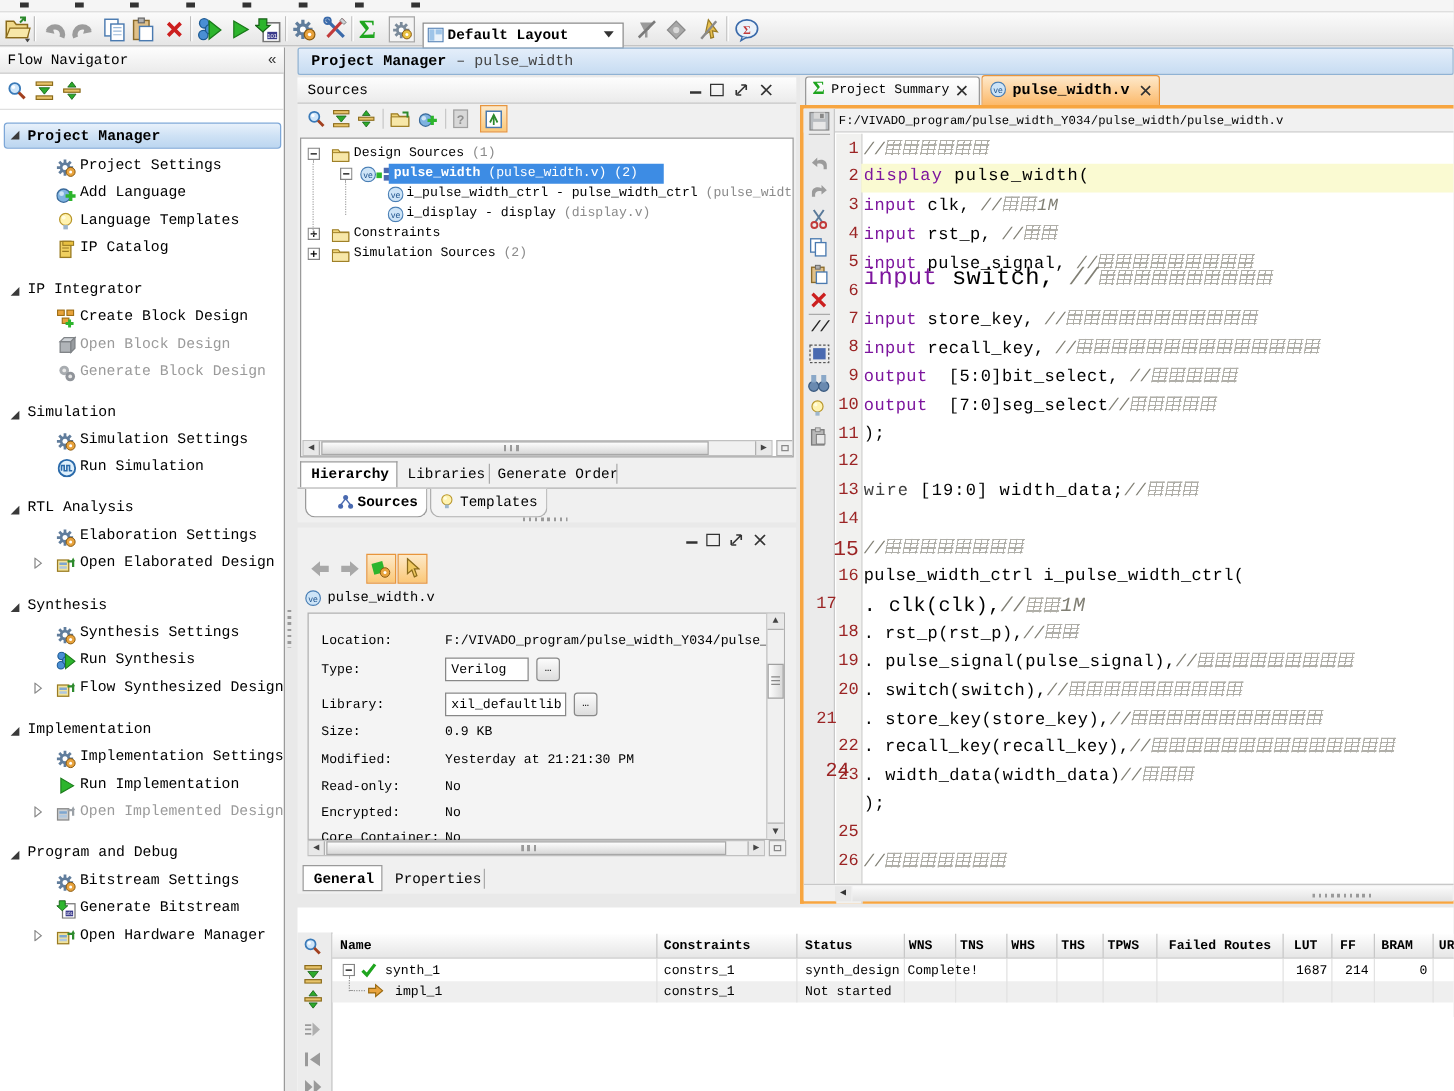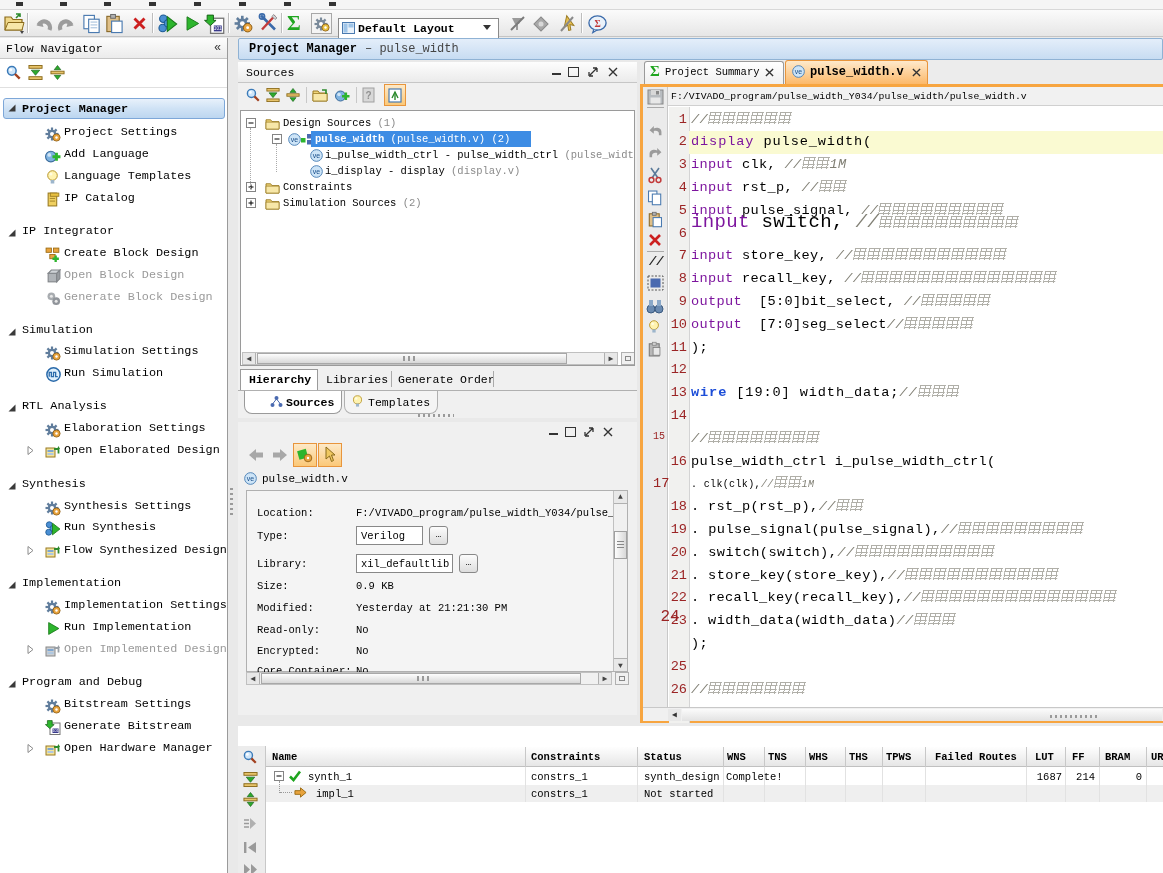--- a/index.html
+++ b/index.html
@@ -7,21 +7,21 @@
 .b{font-weight:bold}
 .g{color:#8a8a8a}
 svg{display:block}
 .c{display:inline-block;width:11.5px;height:12px;margin:0 1.25px;vertical-align:-1px;
  transform:skewX(-10deg);opacity:.62;
  background:repeating-linear-gradient(180deg,currentColor 0 1px,transparent 1px 3.4px),
  repeating-linear-gradient(90deg,currentColor 0 1px,transparent 1px 5px);}
 .phead{background:linear-gradient(#fdfdfd,#ebebeb);border-bottom:1px solid #c6c6c6;
  font-size:11.5px;color:#000;}
 .kw{color:#7d159e}
-.wire{color:#1d4ed8;font-weight:bold}
+.wire{color:#404040;font-weight:normal}
 .com{color:#807f74;font-style:italic}
 .ln{color:#9b2424}
 .dotgrip{background:repeating-linear-gradient(90deg,#9a9a9a 0 2px,transparent 2px 5px)}
 .vdotgrip{background:repeating-linear-gradient(180deg,#9a9a9a 0 2px,transparent 2px 5px)}
 .cell{position:absolute;font-size:10.5px;white-space:pre}
 .hdrcell{position:absolute;font-size:10.5px;font-weight:bold;white-space:pre}
 .fn{font-size:11.8px;white-space:nowrap}
 </style></head><body>
 <div class="abs" style="left:0;top:0;width:1163px;height:10px;background:#f5f5f5;border-bottom:1px solid #d8d8d8">
 <div class="abs" style="left:16px;top:2px;width:7px;height:4px;background:#333"></div>
@@ -612,20 +612,26 @@
 </div>
 <div class="abs" style="left:8px;top:250px;width:366px;height:13px;background:#f0f0f0;border:1px solid #c0c0c0">
 <div class="abs" style="left:0;top:0;width:13px;height:11px;background:#e8e8e8;border-right:1px solid #b0b0b0;font-size:8px;color:#444;text-align:center;line-height:11px">◀</div>
 <div class="abs" style="right:0;top:0;width:13px;height:11px;background:#e8e8e8;border-left:1px solid #b0b0b0;font-size:8px;color:#444;text-align:center;line-height:11px">▶</div>
 <div class="abs" style="left:14px;top:0;width:320px;height:11px;background:linear-gradient(#fdfdfd,#d8d8d8);border:1px solid #a8a8a8"></div>
 <div class="abs dotgrip" style="left:170px;top:3px;width:14px;height:5px"></div>
     </div>
 <div class="abs" style="left:377px;top:250px;width:14px;height:13px;border:1px solid #b0b0b0;background:#f0f0f0">
       <div class="abs" style="left:3px;top:3px;width:6px;height:5px;border:1px solid #888"></div>
     </div>
+<div class="abs" style="left:0;top:268px;width:399px;height:24px;background:#f0f0f0">
+<div class="abs" style="left:4px;top:2px;width:64px;height:21px;background:#fff;border:1px solid #9a9a9a"></div>
+<div class="abs b" style="left:13px;top:7px;font-size:11.5px">General</div>
+<div class="abs" style="left:78px;top:7px;font-size:11.5px">Properties</div>
+<div class="abs" style="left:149px;top:5px;width:1px;height:16px;background:#aaa"></div>
+</div>
 </div>
 <div class="abs" style="left:640px;top:60px;width:523px;height:24px;background:#ececec">
 <div class="abs" style="left:4px;top:1px;width:140px;height:23px;background:linear-gradient(#fff,#f0f0f0);border:1px solid #9a9a9a;border-bottom:none;border-radius:3px 3px 0 0"></div>
 <div class="abs" style="left:10px;top:3px;font-family:'Liberation Serif',serif;font-size:15px;font-weight:bold;color:#1fa51f">Σ</div>
 <div class="abs" style="left:25px;top:6px;font-size:10.5px">Project Summary</div>
 <svg class="abs" style="left:125px;top:8px" width="9" height="9" viewBox="0 0 10 10">
       <path d="M1 1 L9 9 M9 1 L1 9" stroke="#333" stroke-width="1.5"></path>
     </svg>
 <div class="abs" style="left:145px;top:0;width:143px;height:24px;background:linear-gradient(#fee9cb,#fcb96a);border:1px solid #e8953c;border-bottom:none;border-radius:3px 3px 0 0"></div>
 <svg class="abs" style="left:152px;top:5px" width="13" height="13" viewBox="0 0 14 14">
@@ -715,33 +721,33 @@
 <div class="abs ln" style="left:653px;top:294.0px;width:34px;text-align:right;font-size:13.6px">9</div>
 <div class="abs" style="left:691px;top:294.0px;font-size:13.6px;letter-spacing:0.35px;white-space:pre;height:19px;overflow:hidden"><span class="kw">output</span>  [5:0]bit_select, <span class="com">//<i class="c"></i><i class="c"></i><i class="c"></i><i class="c"></i><i class="c"></i></span></div>
 <div class="abs ln" style="left:653px;top:316.8px;width:34px;text-align:right;font-size:13.6px">10</div>
 <div class="abs" style="left:691px;top:316.8px;font-size:13.6px;letter-spacing:0.35px;white-space:pre;height:19px;overflow:hidden"><span class="kw">output</span>  [7:0]seg_select<span class="com">//<i class="c"></i><i class="c"></i><i class="c"></i><i class="c"></i><i class="c"></i></span></div>
 <div class="abs ln" style="left:653px;top:339.6px;width:34px;text-align:right;font-size:13.6px">11</div>
 <div class="abs" style="left:691px;top:339.6px;font-size:13.6px;letter-spacing:0.35px;white-space:pre;height:19px;overflow:hidden">);</div>
 <div class="abs ln" style="left:653px;top:362.4px;width:34px;text-align:right;font-size:13.6px">12</div>
 <div class="abs ln" style="left:653px;top:385.2px;width:34px;text-align:right;font-size:13.6px">13</div>
 <div class="abs" style="left:691px;top:385.2px;font-size:13.6px;letter-spacing:0.9px;white-space:pre;height:19px;overflow:hidden"><span class="wire">wire</span> [19:0] width_data;<span class="com">//<i class="c"></i><i class="c"></i><i class="c"></i></span></div>
 <div class="abs ln" style="left:653px;top:408.0px;width:34px;text-align:right;font-size:13.6px">14</div>
-<div class="abs ln" style="left:653px;top:430.8px;width:34px;text-align:left;font-size:10px">15</div>
+<div class="abs ln" style="left:653px;top:430.8px;width:34px;text-align:right;font-size:17px">15</div>
 <div class="abs" style="left:691px;top:430.8px;font-size:13.6px;letter-spacing:0.35px;white-space:pre;height:19px;overflow:hidden"><span class="com">//<i class="c"></i><i class="c"></i><i class="c"></i><i class="c"></i><i class="c"></i><i class="c"></i><i class="c"></i><i class="c"></i></span></div>
 <div class="abs ln" style="left:653px;top:453.6px;width:34px;text-align:right;font-size:13.6px">16</div>
 <div class="abs" style="left:691px;top:453.6px;font-size:13.6px;letter-spacing:0.3px;white-space:pre;height:19px;overflow:hidden">pulse_width_ctrl i_pulse_width_ctrl(</div>
 <div class="abs ln" style="left:653px;top:476.4px;width:34px;font-size:13.6px">17</div>
-<div class="abs" style="left:691px;top:476.4px;font-size:10px;letter-spacing:0.35px;white-space:pre;height:19px;overflow:hidden">. clk(clk),<span class="com">//<i class="c"></i><i class="c"></i><i>1M</i></span></div>
+<div class="abs" style="left:691px;top:476.4px;font-size:16px;letter-spacing:0.35px;white-space:pre;height:19px;overflow:hidden">. clk(clk),<span class="com">//<i class="c"></i><i class="c"></i><i>1M</i></span></div>
 <div class="abs ln" style="left:653px;top:499.2px;width:34px;text-align:right;font-size:13.6px">18</div>
 <div class="abs" style="left:691px;top:499.2px;font-size:13.6px;letter-spacing:0.35px;white-space:pre;height:19px;overflow:hidden">. rst_p(rst_p),<span class="com">//<i class="c"></i><i class="c"></i></span></div>
 <div class="abs ln" style="left:653px;top:522.0px;width:34px;text-align:right;font-size:13.6px">19</div>
 <div class="abs" style="left:691px;top:522.0px;font-size:13.6px;letter-spacing:0.45px;white-space:pre;height:19px;overflow:hidden">. pulse_signal(pulse_signal),<span class="com">//<i class="c"></i><i class="c"></i><i class="c"></i><i class="c"></i><i class="c"></i><i class="c"></i><i class="c"></i><i class="c"></i><i class="c"></i></span></div>
 <div class="abs ln" style="left:653px;top:544.8px;width:34px;text-align:right;font-size:13.6px">20</div>
 <div class="abs" style="left:691px;top:544.8px;font-size:13.6px;letter-spacing:0.45px;white-space:pre;height:19px;overflow:hidden">. switch(switch),<span class="com">//<i class="c"></i><i class="c"></i><i class="c"></i><i class="c"></i><i class="c"></i><i class="c"></i><i class="c"></i><i class="c"></i><i class="c"></i><i class="c"></i></span></div>
-<div class="abs ln" style="left:653px;top:567.6px;width:34px;text-align:right;font-size:13.6px">21</div>
+<div class="abs ln" style="left:653px;top:567.6px;width:34px;text-align:left;font-size:13.6px">21</div>
 <div class="abs" style="left:691px;top:567.6px;font-size:13.6px;letter-spacing:0.4px;white-space:pre;height:19px;overflow:hidden">. store_key(store_key),<span class="com">//<i class="c"></i><i class="c"></i><i class="c"></i><i class="c"></i><i class="c"></i><i class="c"></i><i class="c"></i><i class="c"></i><i class="c"></i><i class="c"></i><i class="c"></i></span></div>
 <div class="abs ln" style="left:653px;top:590.4px;width:34px;text-align:right;font-size:13.6px">22</div>
 <div class="abs" style="left:691px;top:590.4px;font-size:13.6px;letter-spacing:0.35px;white-space:pre;height:19px;overflow:hidden">. recall_key(recall_key),<span class="com">//<i class="c"></i><i class="c"></i><i class="c"></i><i class="c"></i><i class="c"></i><i class="c"></i><i class="c"></i><i class="c"></i><i class="c"></i><i class="c"></i><i class="c"></i><i class="c"></i><i class="c"></i><i class="c"></i></span></div>
 <div class="abs ln" style="left:653px;top:613.2px;width:34px;text-align:right;font-size:13.6px">23</div>
 <div class="abs" style="left:691px;top:613.2px;font-size:13.6px;letter-spacing:0.4px;white-space:pre;height:19px;overflow:hidden">. width_data(width_data)<span class="com">//<i class="c"></i><i class="c"></i><i class="c"></i></span></div>
 <div class="abs ln" style="left:653px;top:608px;width:34px;text-align:center;font-size:16px">24</div>
 <div class="abs" style="left:691px;top:636.0px;font-size:13.6px;letter-spacing:0.35px;white-space:pre;height:19px;overflow:hidden">);</div>
 <div class="abs ln" style="left:653px;top:658.8px;width:34px;text-align:right;font-size:13.6px">25</div>
 <div class="abs ln" style="left:653px;top:681.6px;width:34px;text-align:right;font-size:13.6px">26</div>
 <div class="abs" style="left:691px;top:681.6px;font-size:13.6px;letter-spacing:0.35px;white-space:pre;height:19px;overflow:hidden"><span class="com">//<i class="c"></i><i class="c"></i><i class="c"></i><i class="c"></i><i class="c"></i><i class="c"></i><i class="c"></i></span></div>

